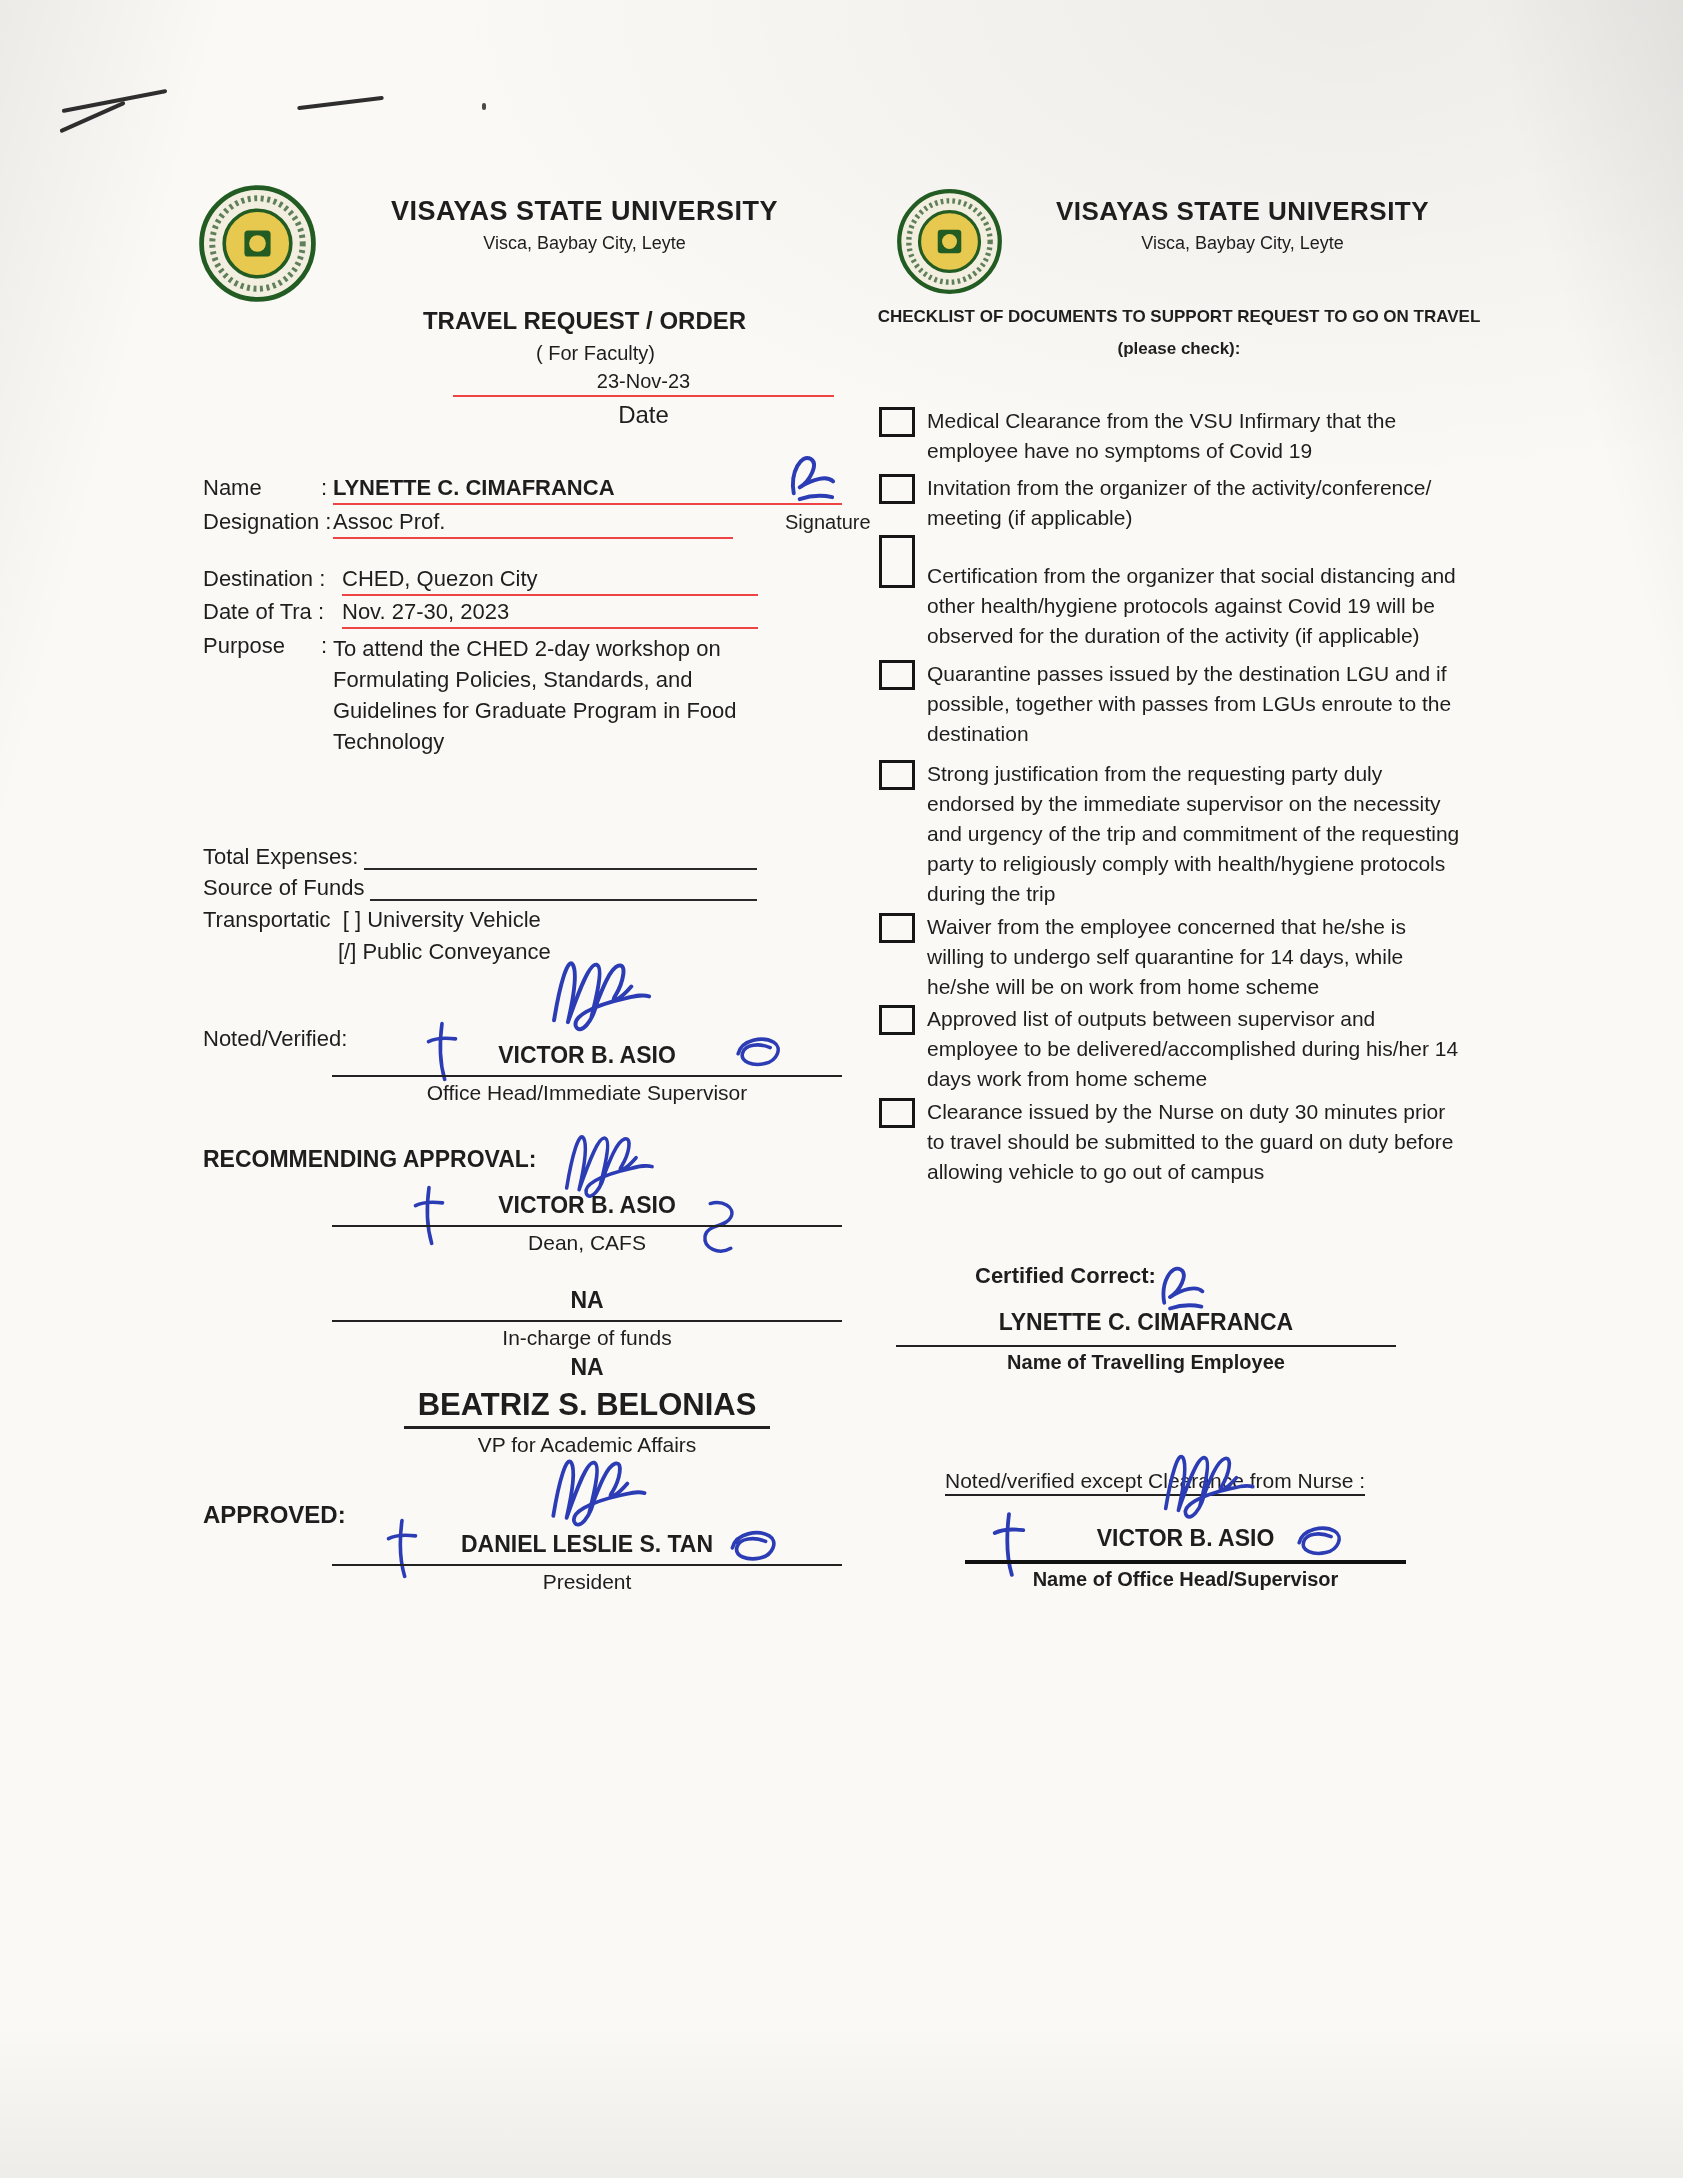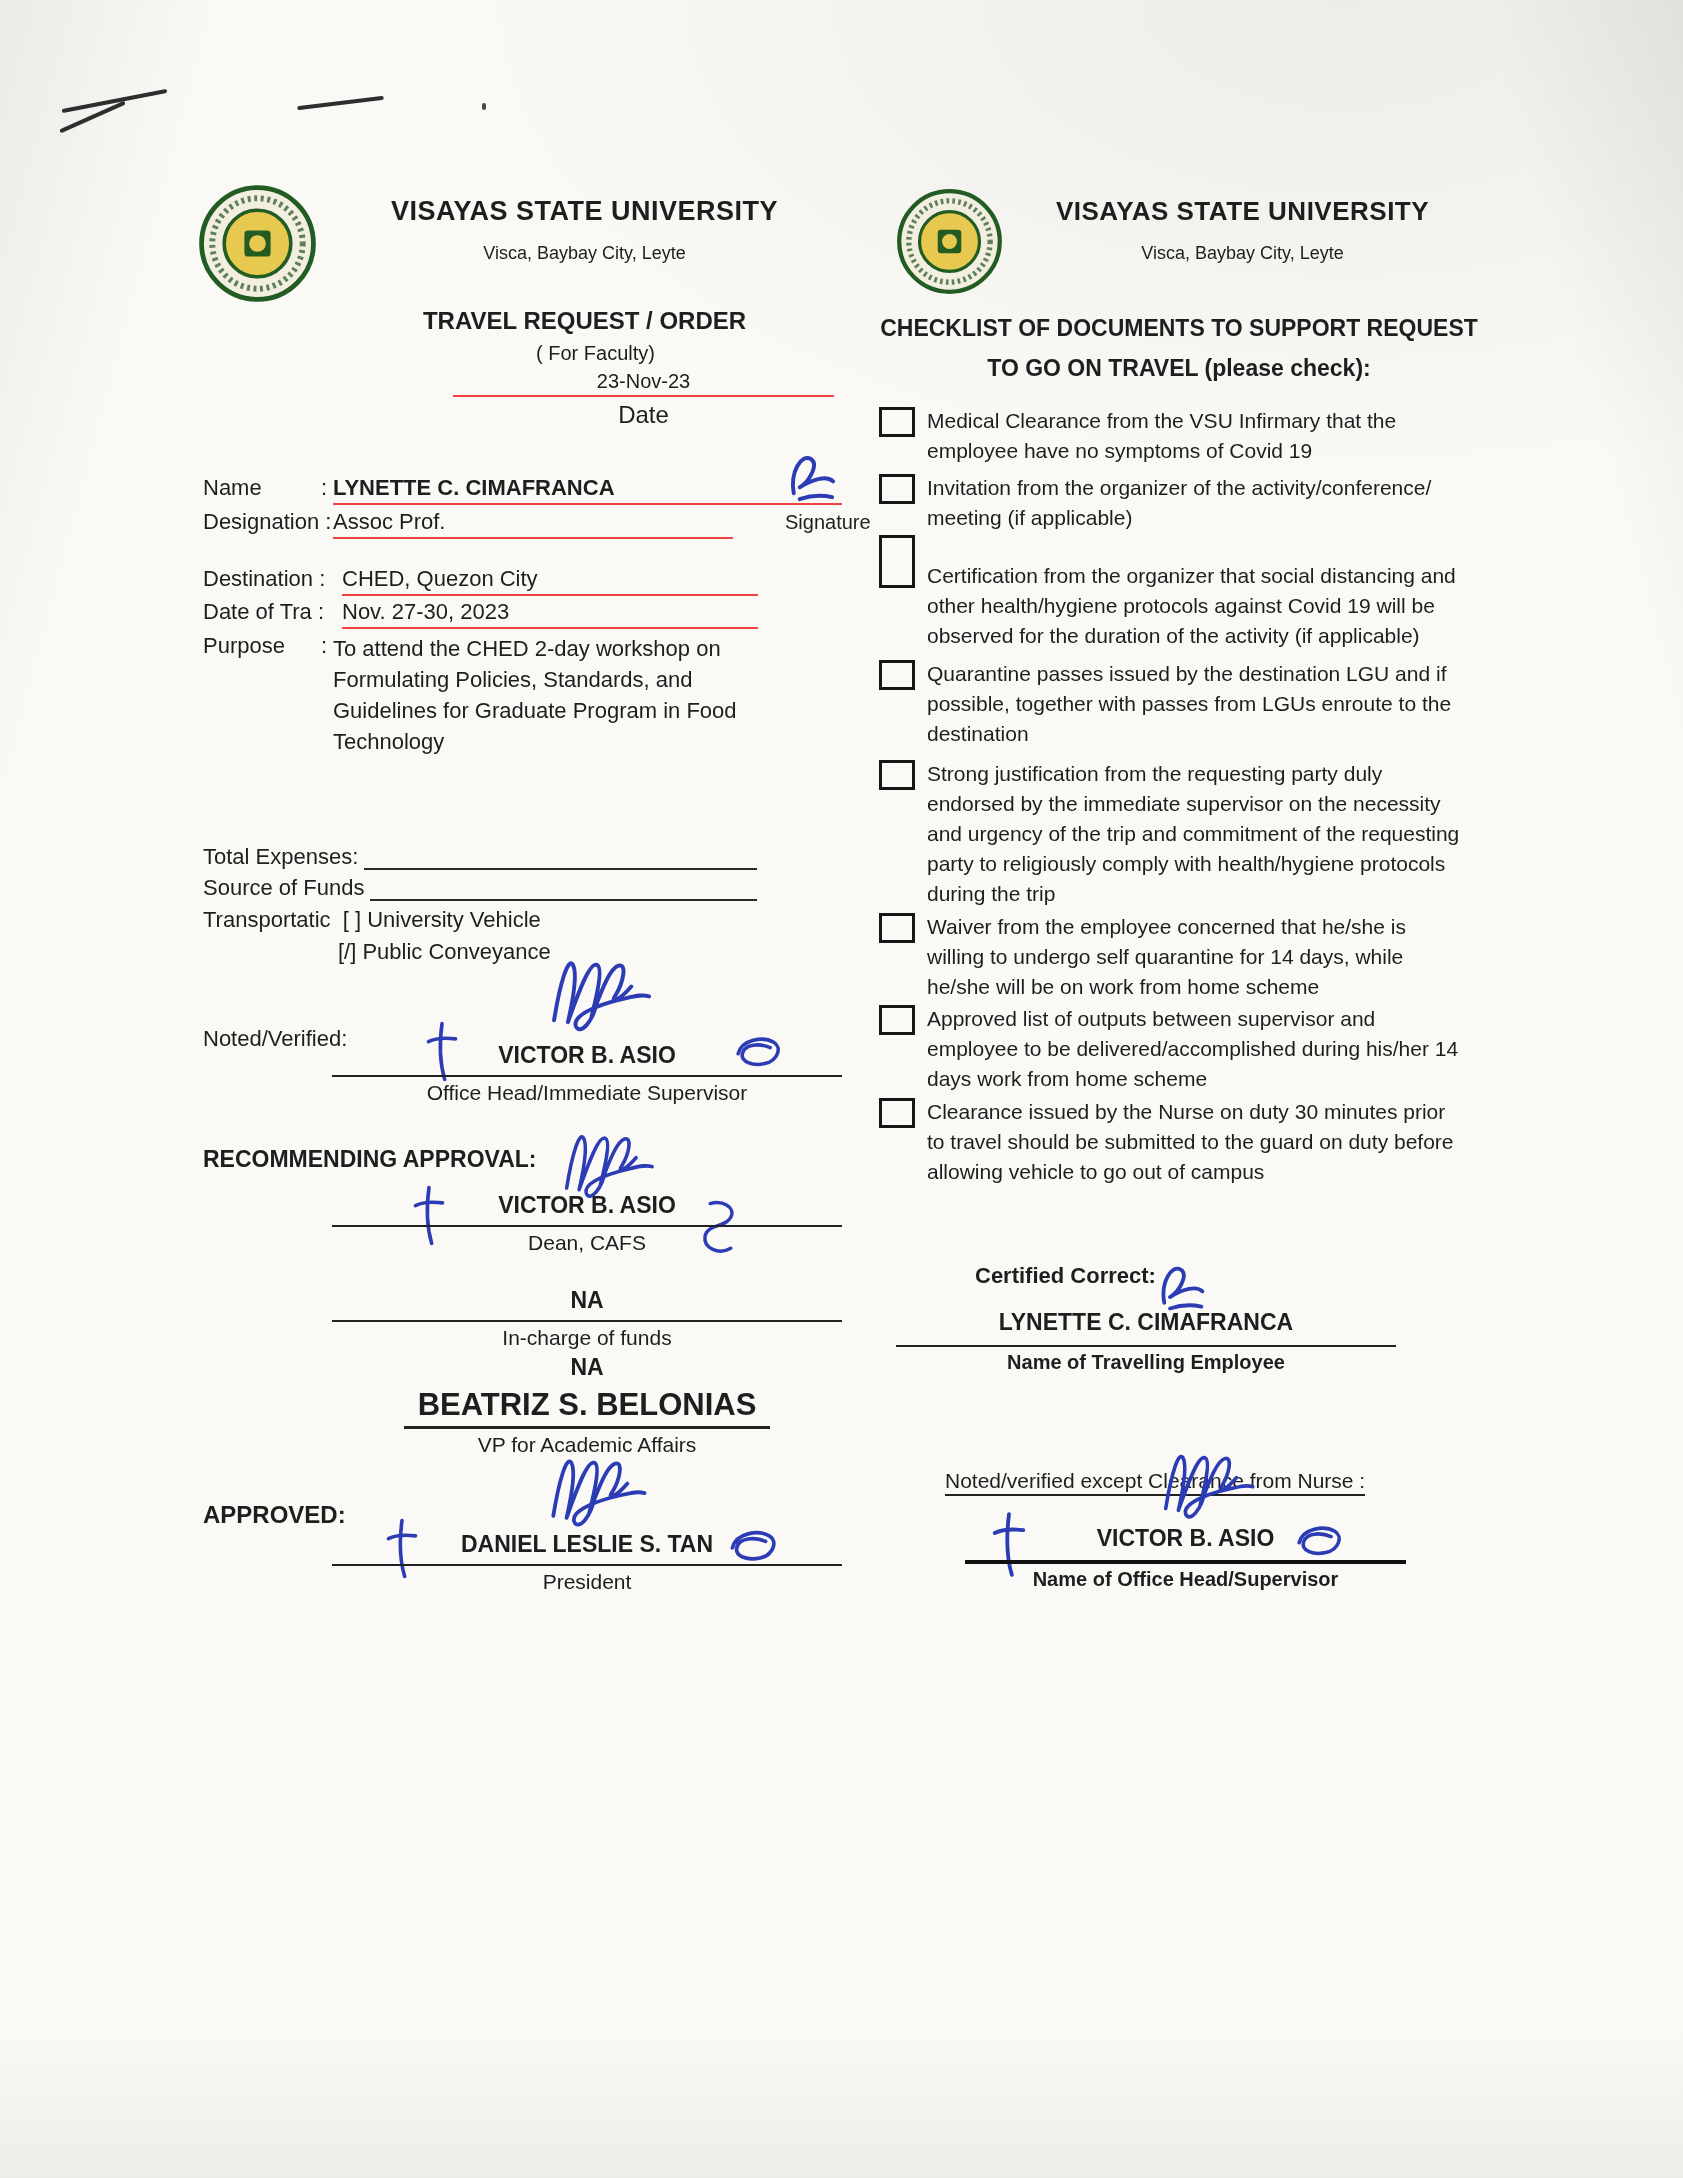--- a/index.html
+++ b/index.html
@@ -12,21 +12,21 @@
     background:
       linear-gradient(105deg, rgba(0,0,0,0.06), rgba(0,0,0,0) 10%),
       linear-gradient(255deg, rgba(0,0,0,0.07), rgba(0,0,0,0) 9%),
       linear-gradient(0deg, rgba(0,0,0,0.05), rgba(0,0,0,0) 7%),
       radial-gradient(120% 50% at 80% 0%, rgba(0,0,0,0.05), rgba(0,0,0,0) 45%);
   }
   .abs { position:absolute; }
   .c { text-align:center; }
   .b { font-weight:bold; }
   .univ { font-size:27px; font-weight:bold; letter-spacing:0.5px; }
-  .addr { font-size:18px; margin-top:16px; }
+  .addr { font-size:18px; margin-top:6px; }
   .row { display:flex; align-items:flex-start; }
   .flabel { font-size:22px; }
   .fcolon { font-size:22px; width:18px; text-align:center; }
   .fvalue { font-size:22px; }
   .uline { border-bottom:2px solid #ef4444; padding-bottom:2px; }
   .fill-line { flex:1; border-bottom:2px solid #2a2a2a; margin-left:6px; height:26px; }
   .sigblock { position:absolute; width:510px; }
   .signame { font-size:23px; font-weight:bold; text-align:center; border-bottom:2px solid #222; padding-bottom:6px; }
   .signame.noline { border-bottom:none; padding-bottom:2px; }
   .sigrole { font-size:21px; text-align:center; margin-top:4px; }
@@ -205,21 +205,21 @@
       <circle cx="50" cy="50" r="28" fill="#e7c94f" stroke="#235c23" stroke-width="3"></circle>
       <rect x="39" y="39" width="22" height="22" rx="3" fill="#235c23"></rect>
       <circle cx="50" cy="50" r="7" fill="#e7c94f"></circle>
     </svg>
   </div>
   <div class="abs c" style="left:1005px;top:196px;width:475px">
     <div class="univ" style="font-size:26px">VISAYAS STATE UNIVERSITY</div>
     <div class="addr">Visca, Baybay City, Leyte</div>
   </div>
 
-  <div class="abs c b" style="left:876px;top:308px;width:606px;font-size:23px;line-height:40px">CHECKLIST OF DOCUMENTS TO SUPPORT REQUEST TO GO ON TRAVEL (please check):</div>
+  <div class="abs c b" style="left:876px;top:301px;width:606px;font-size:17px;line-height:32px">CHECKLIST OF DOCUMENTS TO SUPPORT REQUEST TO GO ON TRAVEL (please check):</div>
 
   <div class="chk-wrap">
     <div class="chk-item">
       <span class="chk-box"></span>
       <span class="chk-text">Medical Clearance from the VSU Infirmary that the employee have no symptoms of Covid 19</span>
     </div>
     <div class="chk-item" style="margin-top:7px">
       <span class="chk-box"></span>
       <span class="chk-text">Invitation from the organizer of the activity/conference/ meeting (if applicable)</span>
     </div>

